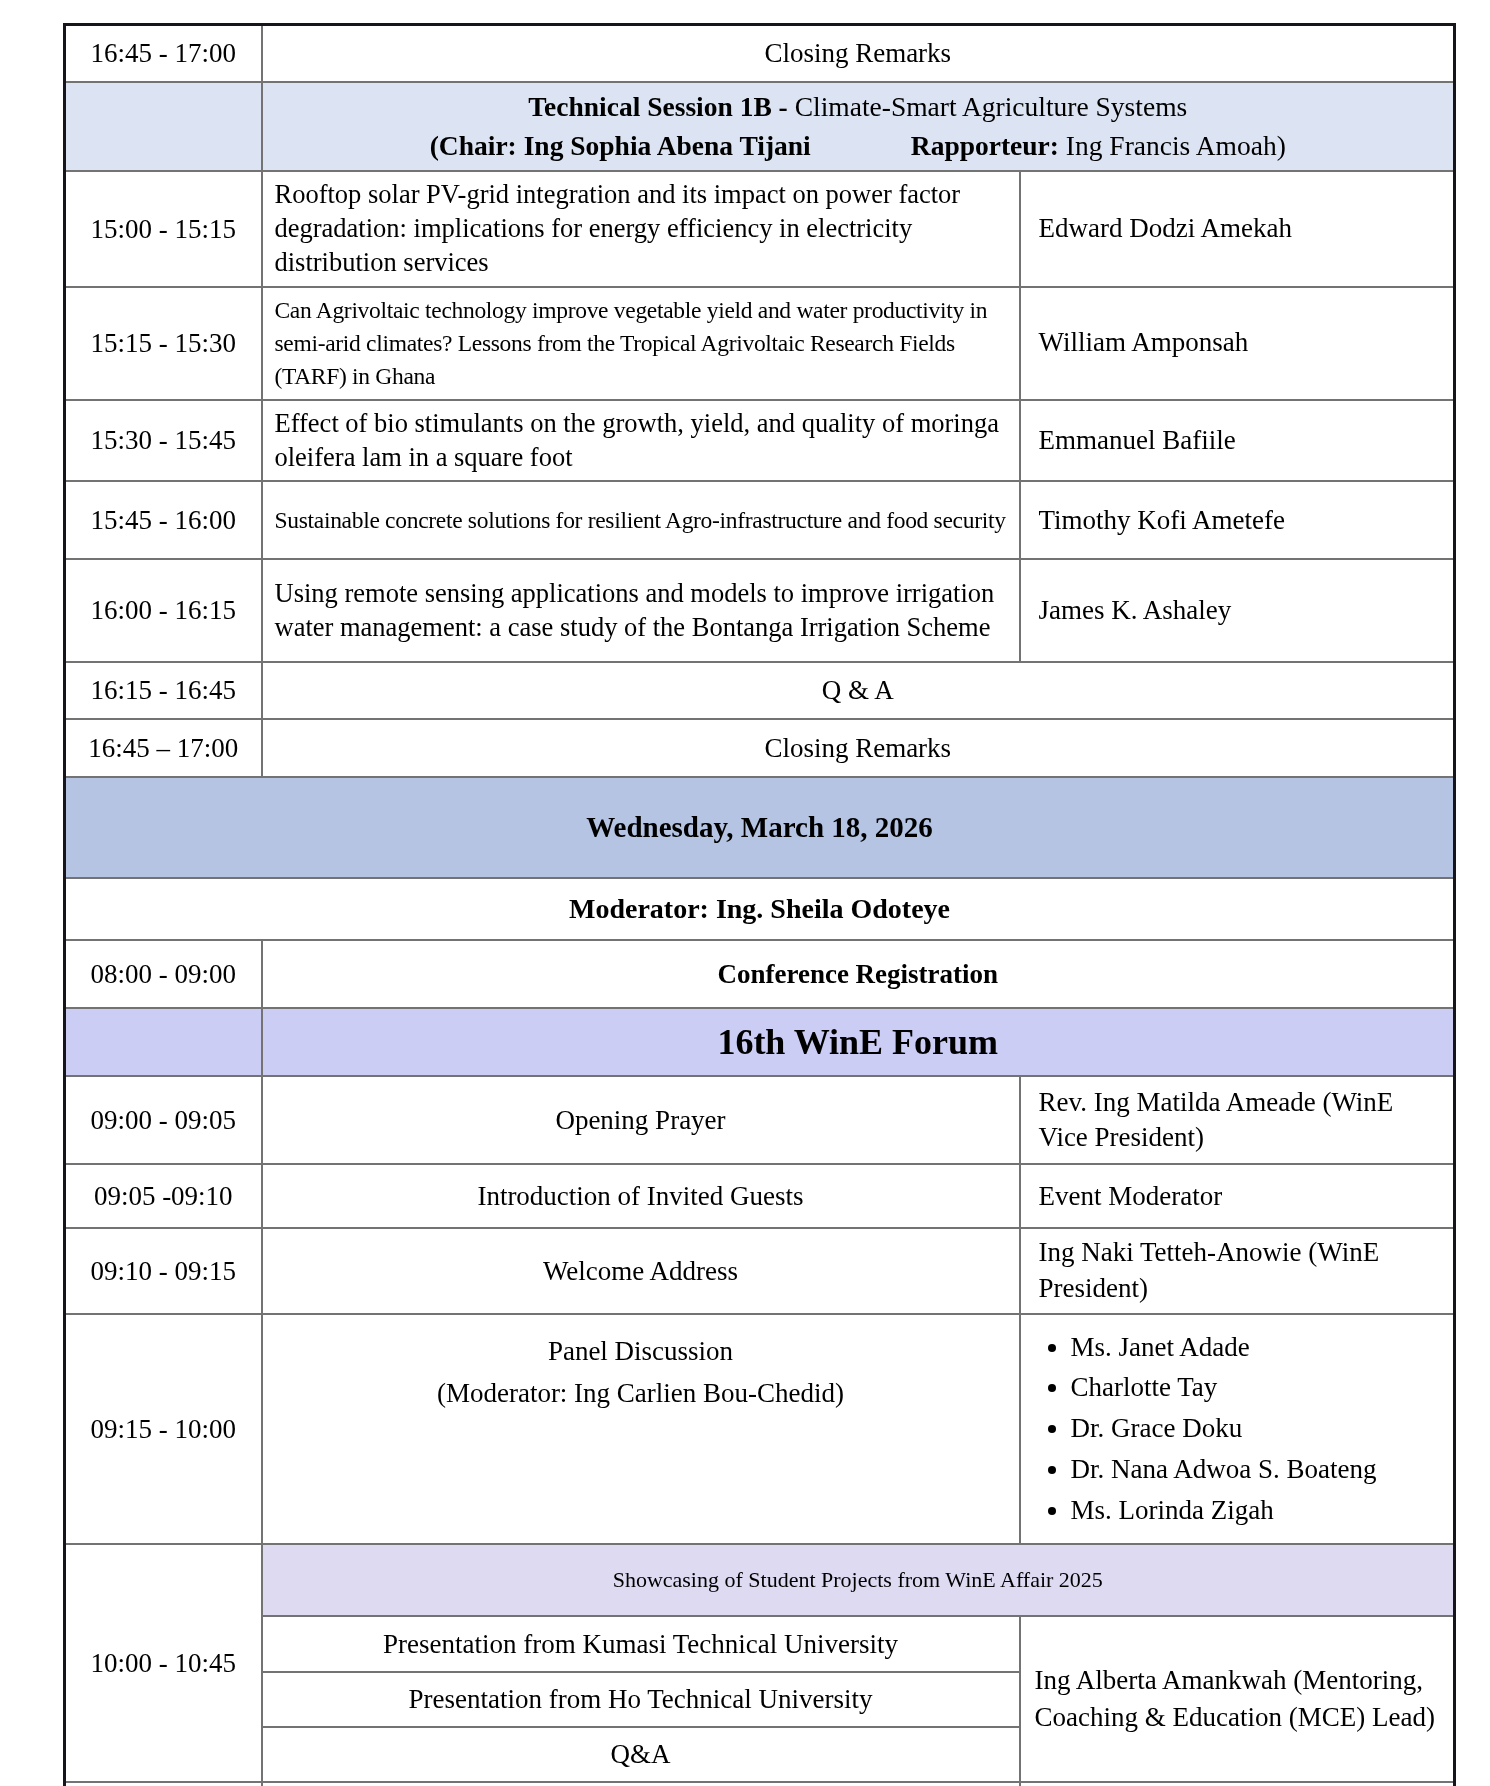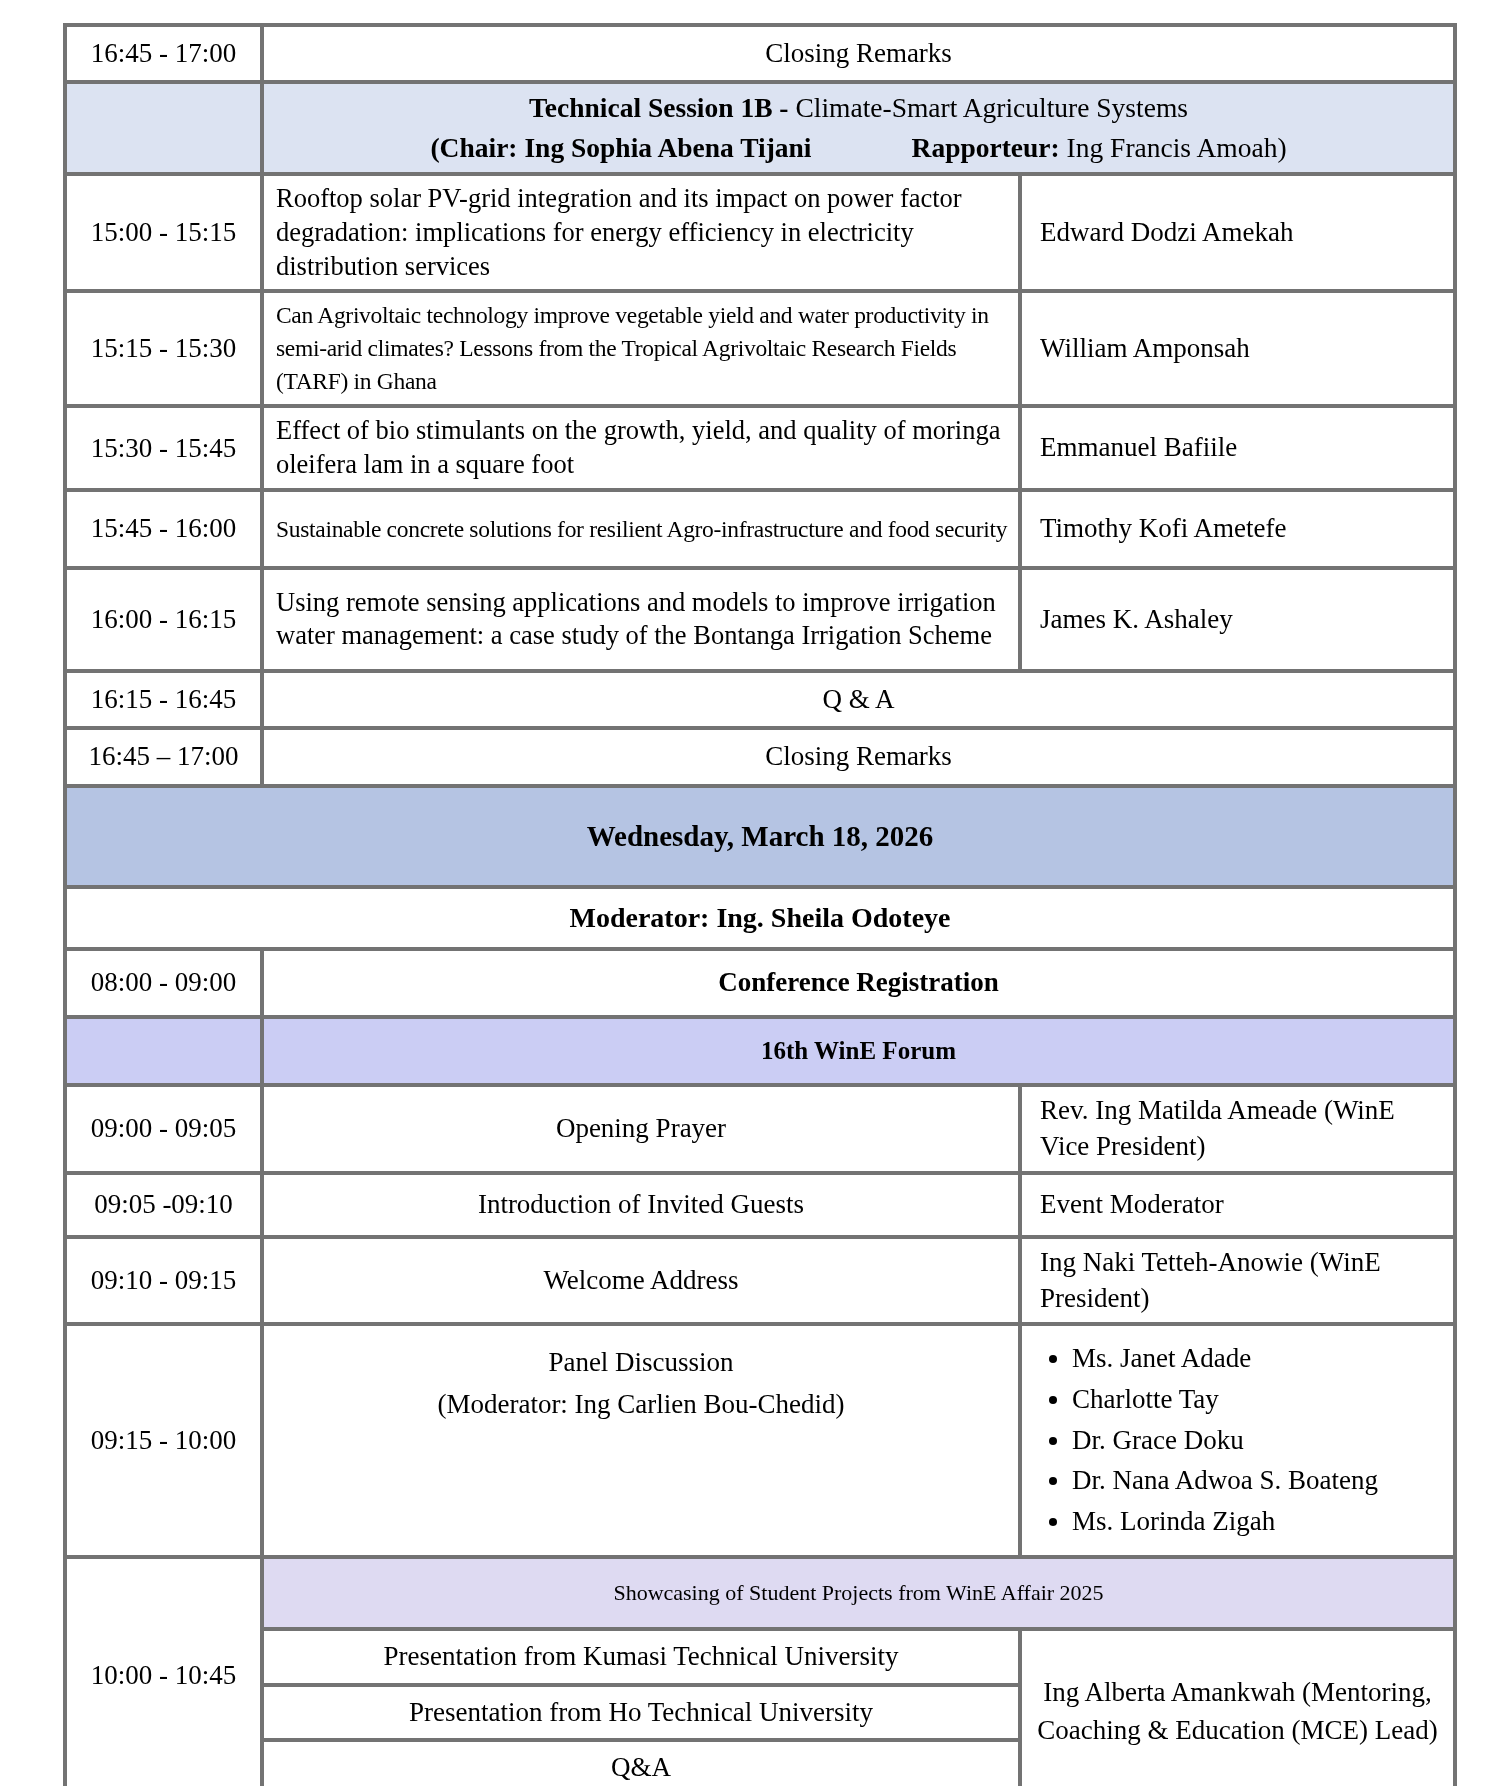--- a/index.html
+++ b/index.html
@@ -7,41 +7,41 @@
     width:1490px;height:1786px;position:relative;
     font-family:"Liberation Serif","DejaVu Serif",serif;
     color:#000;
   }
   table.schedule{
     position:absolute;left:63px;top:23px;width:1390px;
     border-collapse:collapse;table-layout:fixed;
     border:3px solid #15151b;
   }
   td{
-    border:4px solid #737373;
+    border:2px solid #737373;
     vertical-align:middle;
     font-size:27px;
     overflow:hidden;
   }
   .time{text-align:center;padding:4px 6px;}
   .act-center{text-align:center;padding:4px 28px;}
   .title{text-align:left;padding:6px 2px 6px 12px;line-height:1.28;font-size:26.5px;}
   .cond{font-size:23.5px;letter-spacing:-0.3px;line-height:1.4;}
   .person{text-align:left;padding:6px 24px 6px 18px;line-height:1.32;}
-  .person-center{text-align:center;padding:6px 14px;line-height:1.4;}
+  .person-center{padding:6px 14px;line-height:1.4;}
   .b{font-weight:bold;}
   .shaded-session{background:var(--session-header-bg,#dce3f2);}
   .shaded-day{background:var(--day-header-bg,#b5c4e3);margin-left:40px;}
   .shaded-forum{background:var(--forum-header-bg,#cbcdf4);}
   .shaded-showcase{background:var(--showcase-header-bg,#dedaf2);}
   .session-head{text-align:center;font-size:27.5px;line-height:1.45;padding:4px 8px;margin-top:13px;}
   .gap{display:inline-block;width:100px;}
   .day-head{text-align:center;font-weight:bold;font-size:29px;}
   .mod-head{text-align:center;font-weight:bold;font-size:28px;}
-  .band-head{text-align:center;font-weight:bold;font-size:25px;}
+  .band-head{text-align:center;font-weight:bold;font-size:36px;}
   .showcase-head{text-align:center;font-size:22px;}
   .panel-act{vertical-align:top;text-align:center;padding-top:16px;line-height:1.55;}
   td.panelists{padding:4px 8px 4px 14px;}
   .panelists ul{margin:12px;padding-left:24px;list-style:disc outside;}
   .panelists li{margin:7px 0;line-height:1.25;}
 </style>
 </head>
 <body>
 
 <table class="schedule">

